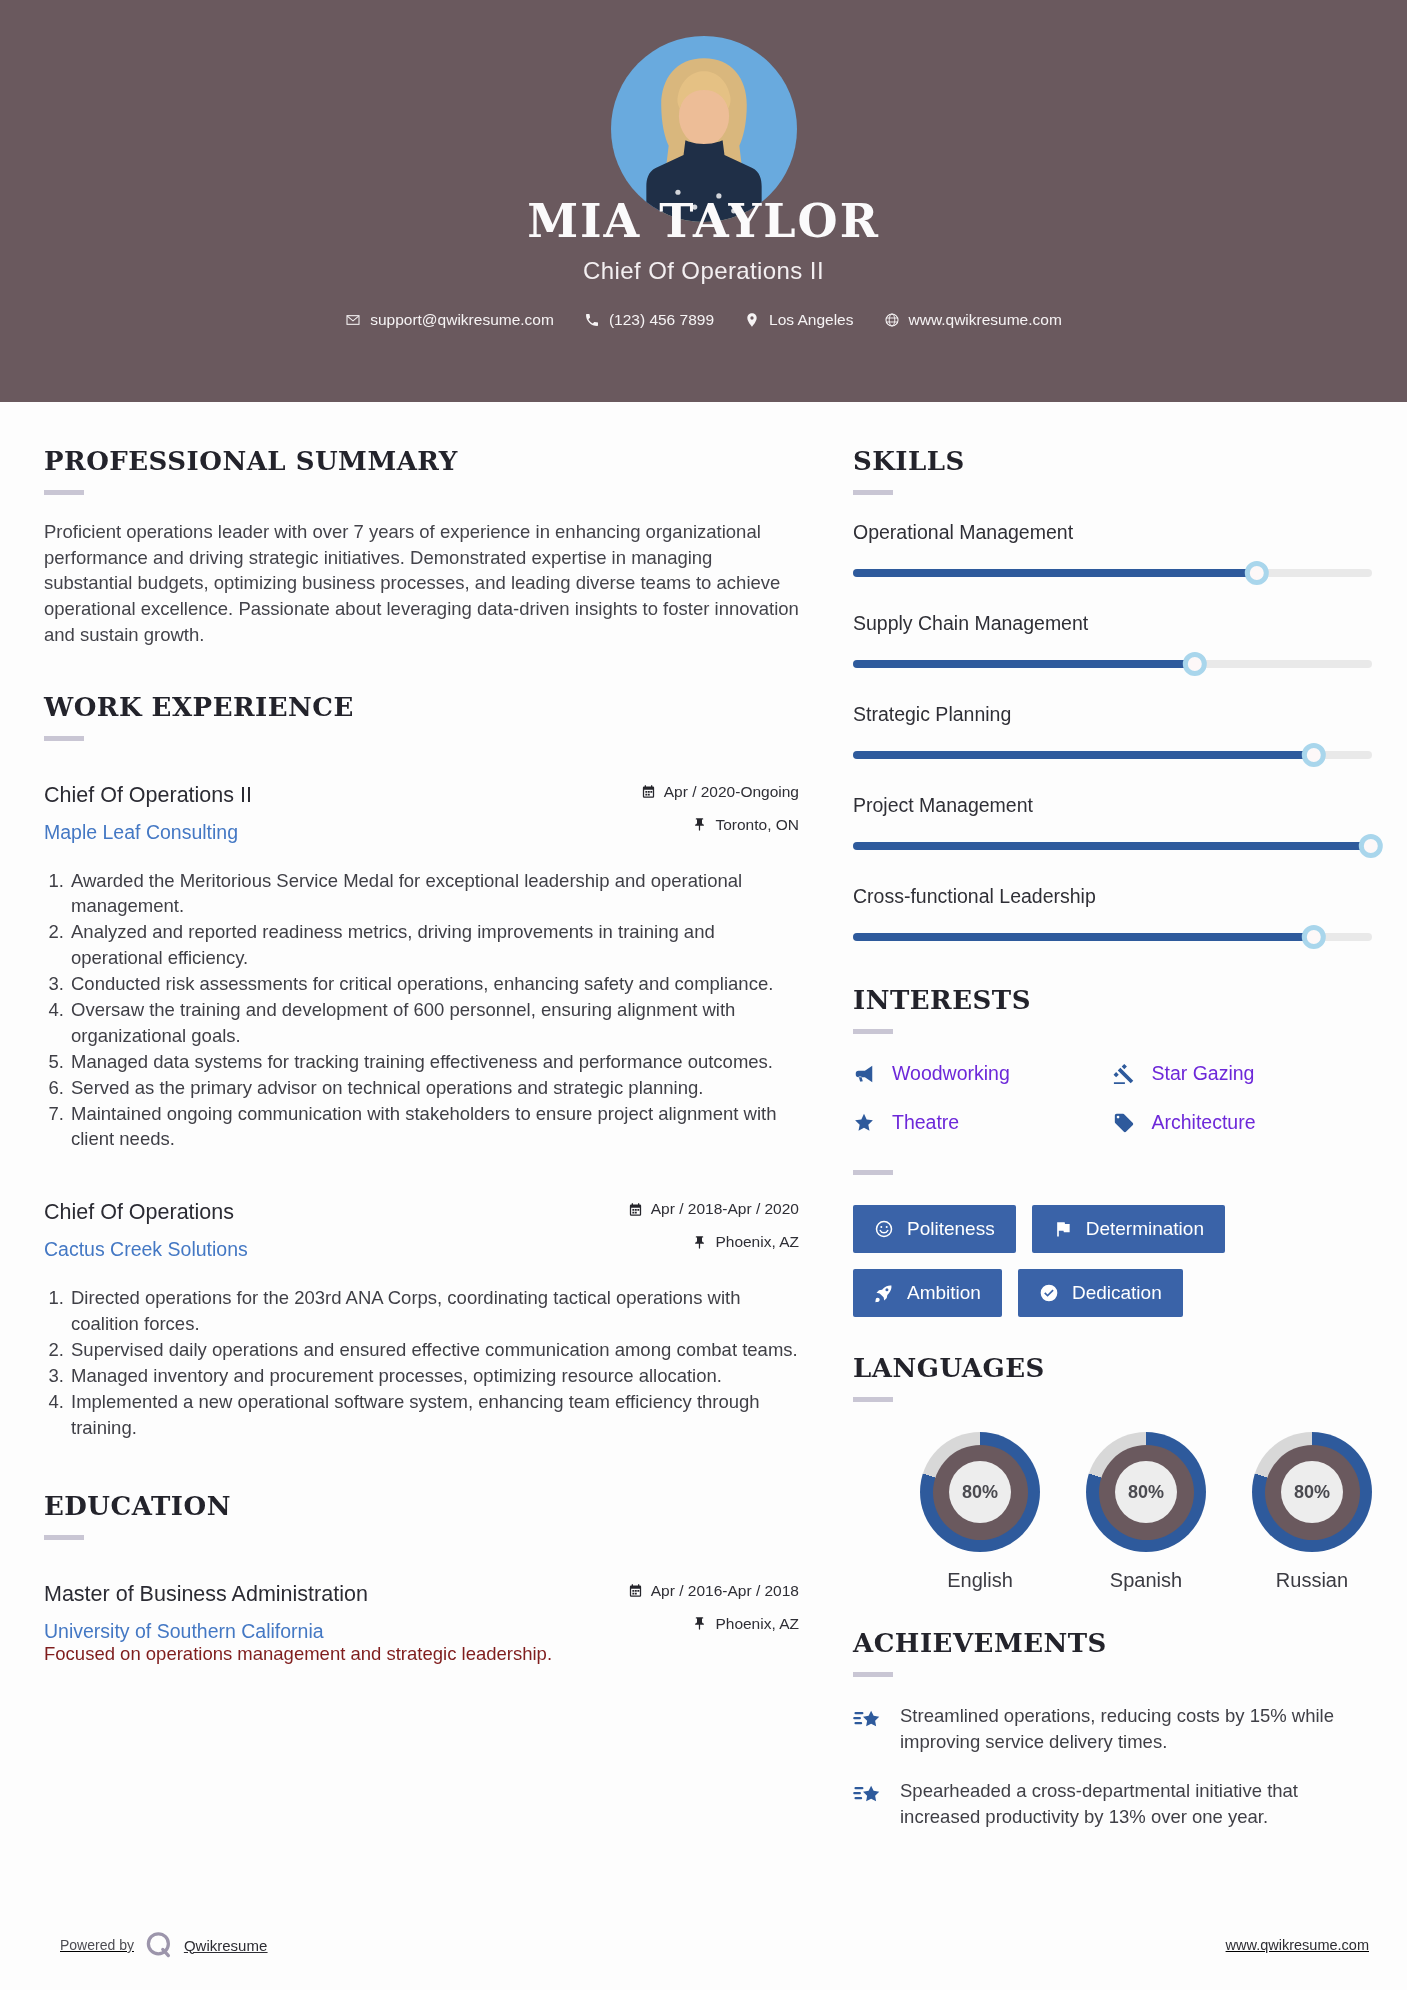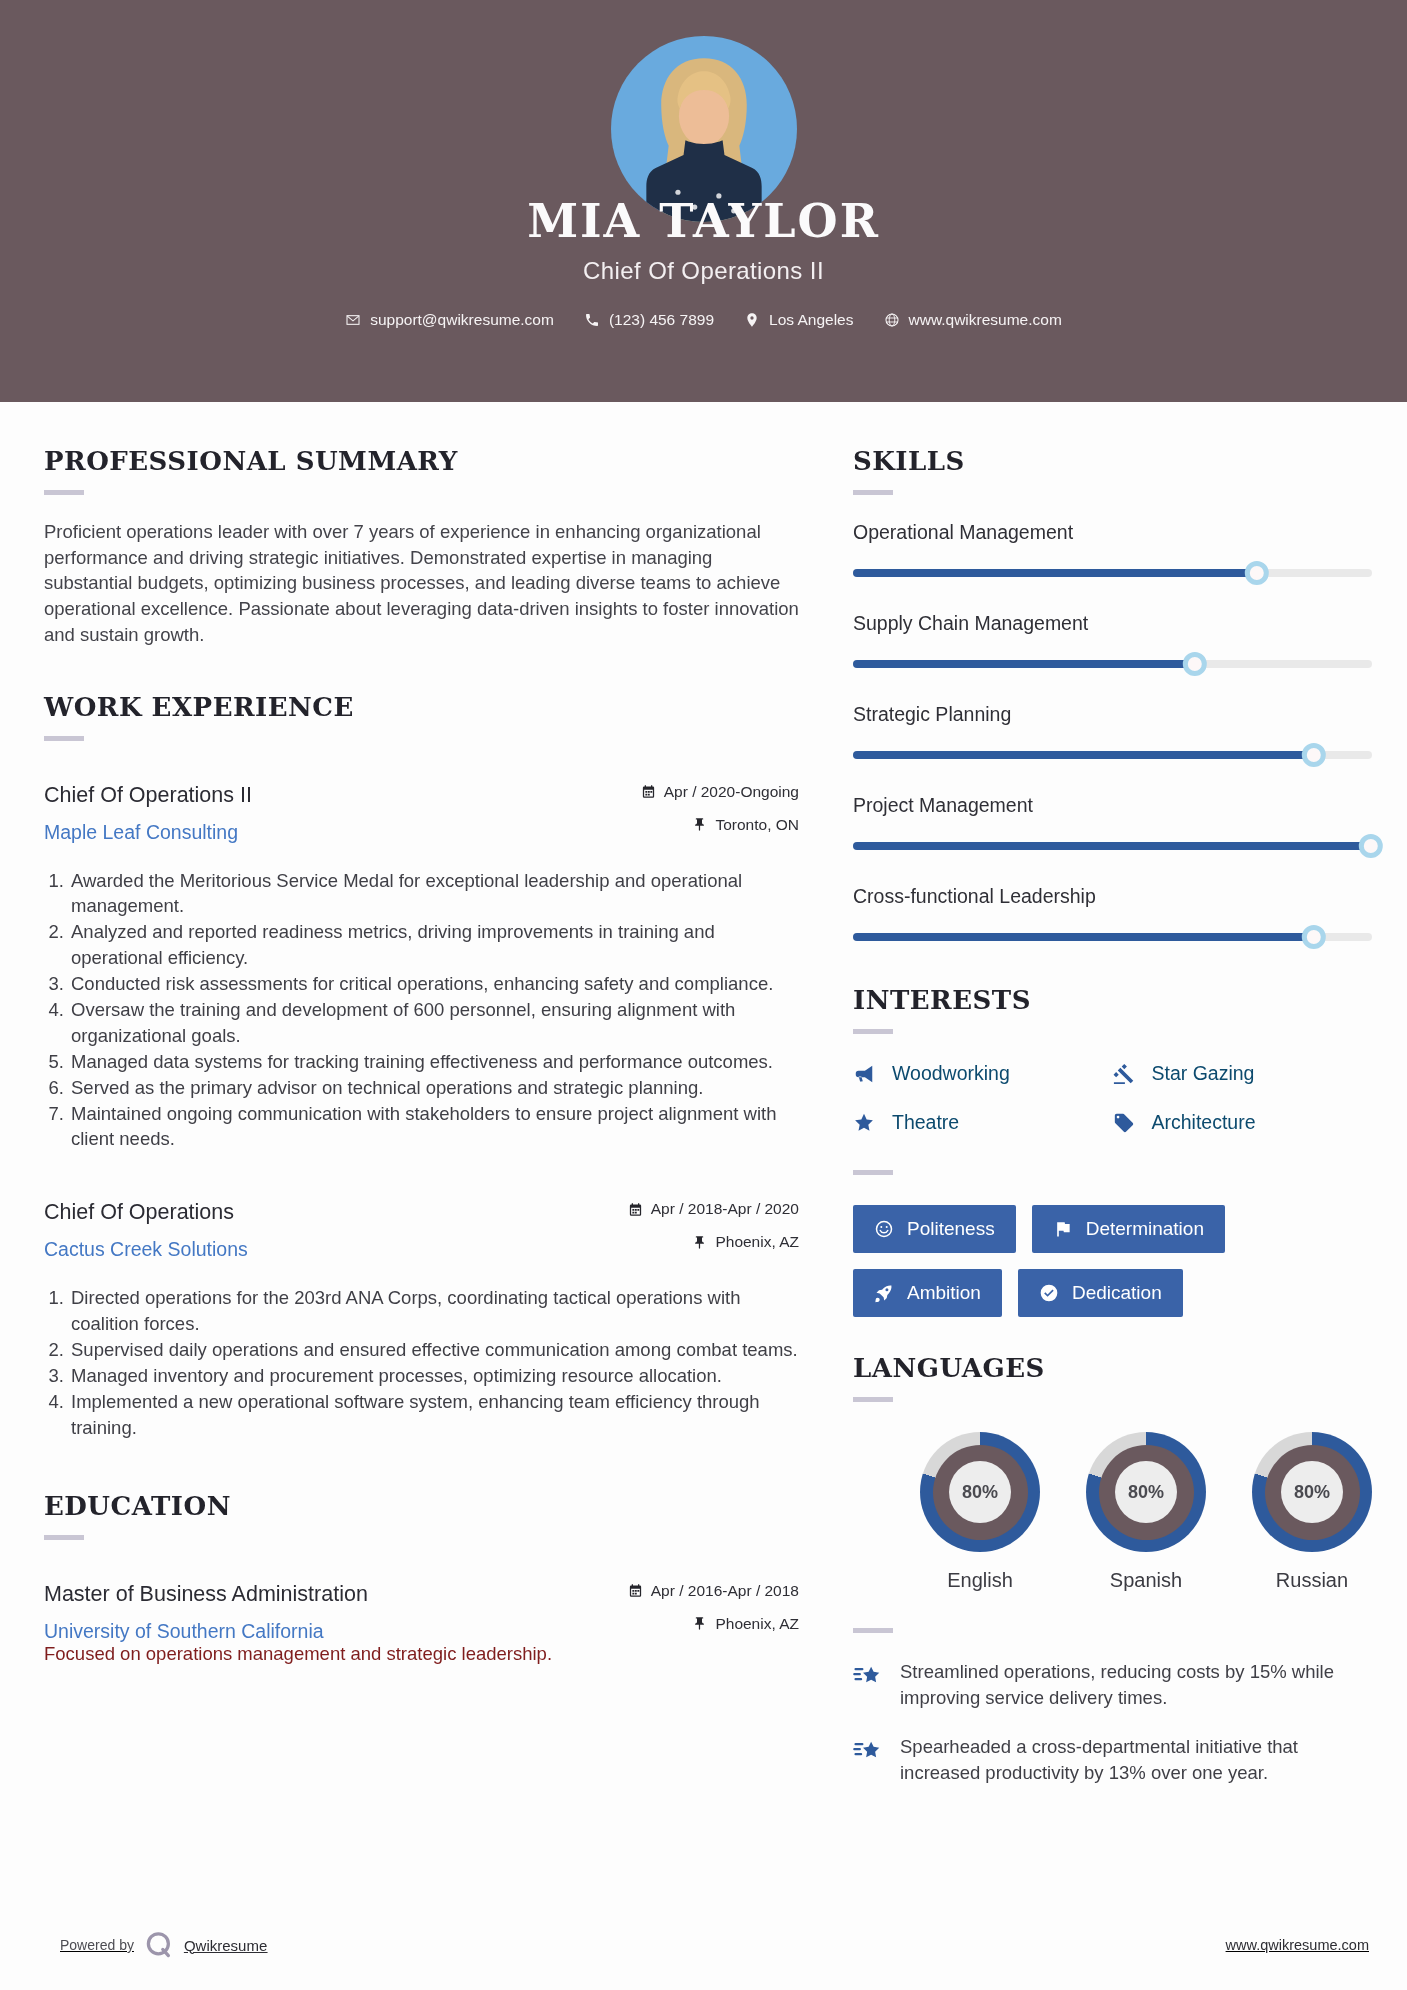--- a/index.html
+++ b/index.html
@@ -51,21 +51,21 @@
   .skill-bar { position:relative; height:24px; margin-top:17px; }
   .skill-track { position:absolute; left:0; right:0; top:8px; height:8px; border-radius:4px; background:#e9e9e9; }
   .skill-fill { position:absolute; left:0; top:8px; height:8px; border-radius:4px; background:#2e5a9c;
                 width:calc(var(--p)*1%); }
   .skill-handle { position:absolute; top:0; left:calc(var(--p)*1%); transform:translateX(-55%);
                   width:24px; height:24px; border-radius:50%; background:#fdf8f8;
                   border:5px solid #a9d6ec; }
 
   
   .interests-grid { display:grid; grid-template-columns:1fr 1fr; row-gap:26px; margin-top:28px; }
-  .interest { display:flex; align-items:center; gap:17px; font-size:19.5px; color:#0c4a6e; }
+  .interest { display:flex; align-items:center; gap:17px; font-size:19.5px; color:#6d28d9; }
   .interest .ic { width:22px; height:22px; color:#2e5a9c; flex:0 0 22px; }
 
   
   .chips { display:flex; flex-wrap:wrap; gap:16px; margin-top:30px; }
   .chip { display:flex; align-items:center; gap:13px; background:#3a63a8; color:#fff;
           padding:13px 21px; font-size:19px; border-radius:2px; }
   .chip .ic { width:20px; height:20px; color:#fff; }
 
   
   .langs { display:flex; gap:46px; margin-top:30px;justify-content:flex-end; }
@@ -431,20 +431,21 @@
     <div class="donut">
       <div class="donut-mid">
         <div class="donut-center">80%</div>
       </div>
     </div>
     <div class="lang-label">Russian</div>
   </div>
         </div>
 
       <div class="sec-gap">
+        <h2 class="sec">ACHIEVEMENTS</h2>
         <div class="rule"></div>
       </div>
       <div class="ach-list">
           <div class="ach">
     <span class="ic">
               <svg viewBox="0 0 24 24">
                 <path fill="currentColor" d="M14.5 4.5l2 4.1 4.5.7-3.3 3.2.8 4.5-4-2.1-4 2.1.8-4.5L8 9.3l4.5-.7 2-4.1z"></path>
                 <path d="M2 6.5h5.5M1 10.5h4.5M2 14.5h4.5" stroke="currentColor" stroke-width="1.7" fill="none" stroke-linecap="round"></path>
               </svg>
             </span>

